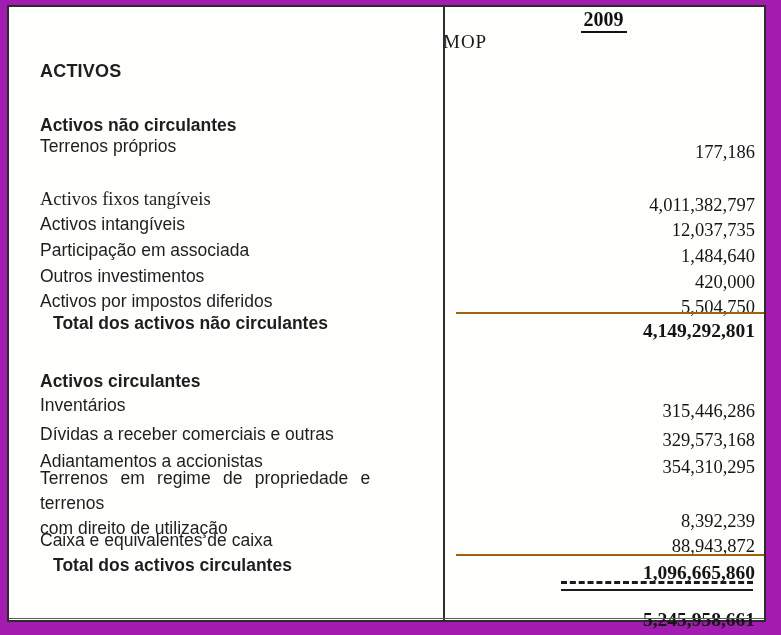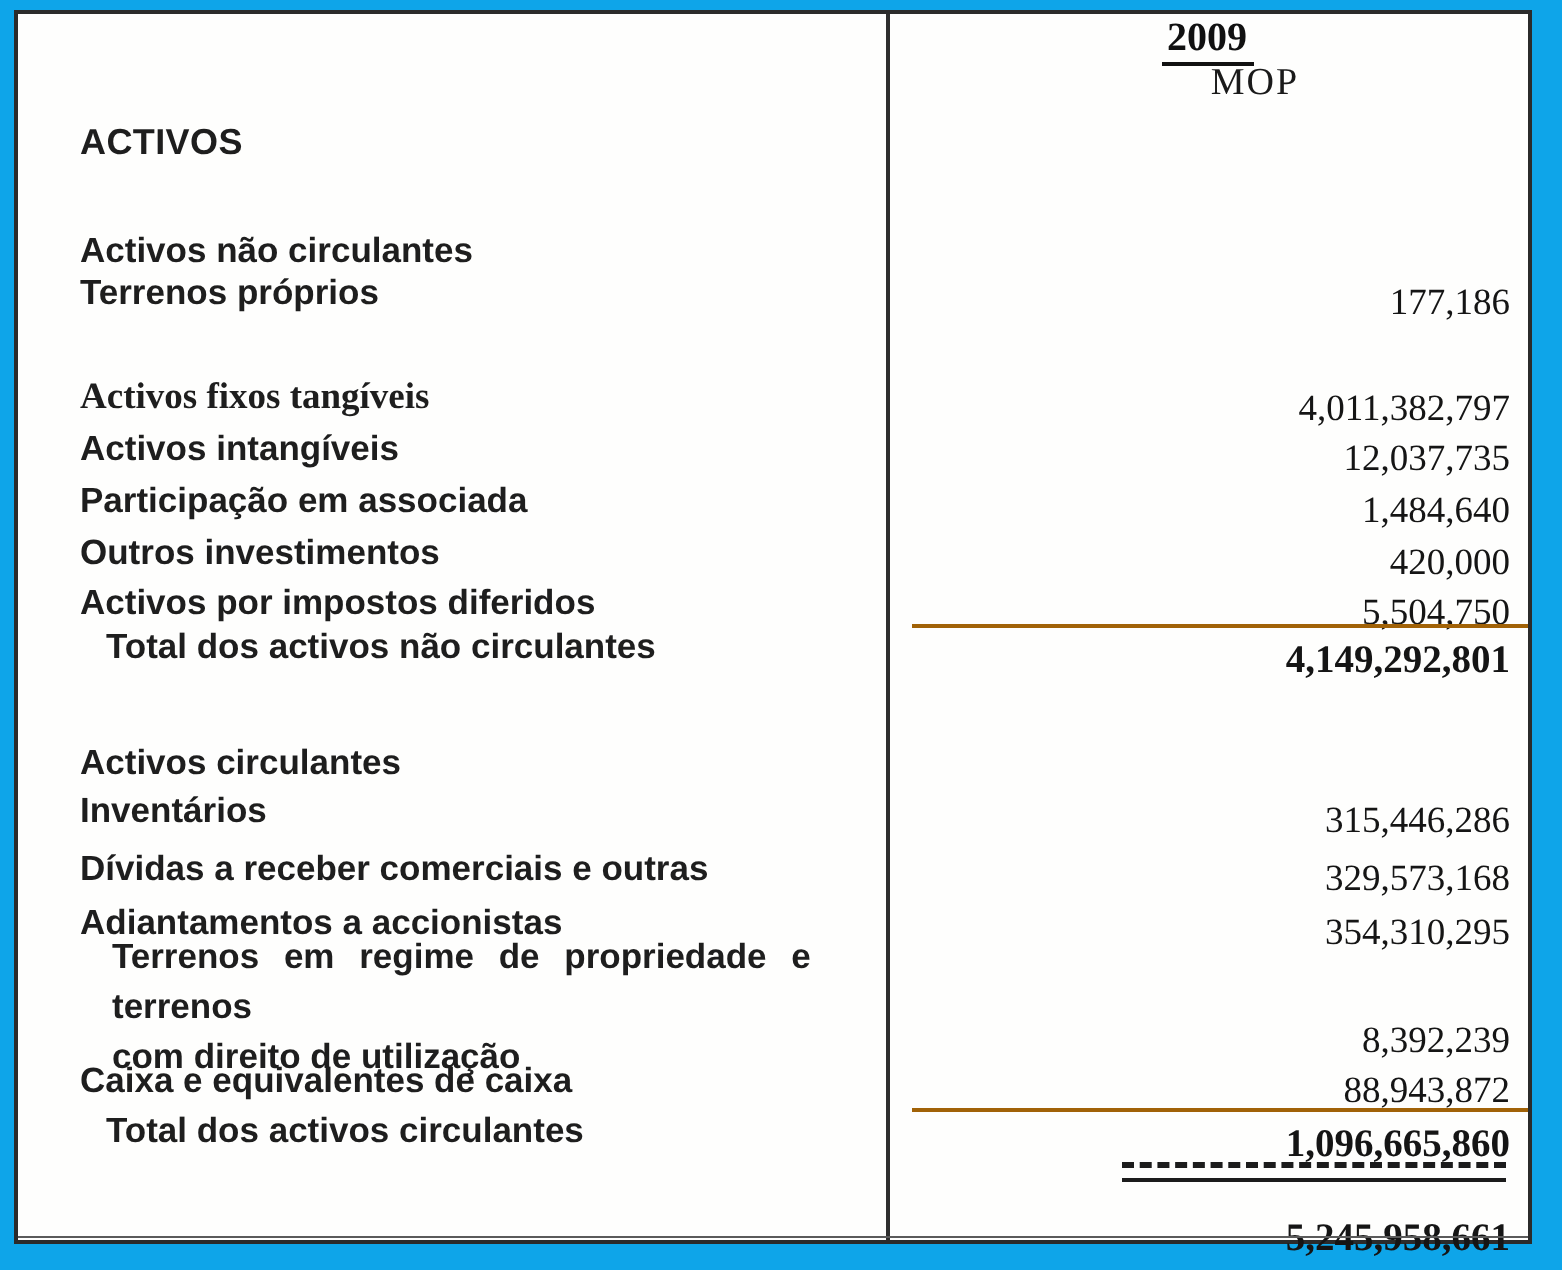--- a/index.html
+++ b/index.html
@@ -6,21 +6,21 @@
   body {
     width: 781px; height: 635px;
     background: #ffffff;
     font-family: "Liberation Sans", sans-serif;
     color: #1b1b1b;
     position: relative;
     overflow: hidden;
   }
   .page {
     position: absolute; left: 0; top: 0; width: 781px; height: 635px;
-    background: #0ea5e9;
+    background: #a21caf;
   }
   .sheet {
     position: absolute; left: 7px; top: 5px;
     width: 759px; height: 617px;
     border: 2px solid #2b2b2b;
     box-sizing: border-box;
     background: #fefefd;
   }
   .vdivider {
     position: absolute; left: 434px; top: 0; bottom: 0; width: 2px;
@@ -31,21 +31,21 @@
     background: #5a5a5a;
   }
   .r {
     position: absolute; left: 0; width: 100%; height: 26px;
     display: flex; align-items: center;
     box-sizing: border-box;
   }
   .lc {
     width: 434px; padding-left: 31px; box-sizing: border-box;
     font-size: 17.5px; line-height: 23px; color: #1e1e1e;
-    white-space: nowrap; overflow: hidden; font-weight: bold;
+    white-space: nowrap; overflow: hidden;
   }
   .vc {
     flex: 1; text-align: right; padding-right: 9px; box-sizing: border-box;
     font-family: "Liberation Serif", serif;
     font-size: 18.5px; line-height: 23px; color: #151515;
     white-space: nowrap;
     margin-top: 12px;
   }
   .bold-sans { font-weight: bold; }
   .serif-label { font-family: "Liberation Serif", serif; font-size: 18.5px; }
@@ -53,27 +53,27 @@
   .total .vc { font-weight: bold; font-size: 19.5px; }
   .tline { border-top: 2px solid #a16207; padding-top: 5px; }
   .pad-top { padding-top: 5px; margin-left: 13px; }
   .year-cell {
     position: absolute; left: 434px; right: 0; text-align: center;
     font-family: "Liberation Serif", serif; font-weight: bold; font-size: 20px;
     line-height: 22px; color: #111;
   }
   .year-cell span { display: inline-block; border-bottom: 2px solid #111; padding: 0 3px 1px 3px; }
   .mop-cell {
-    position: absolute; left: 434px; right: 0; text-align: center;
+    position: absolute; left: 434px; right: 0; text-align: left;
     font-family: "Liberation Serif", serif; font-size: 19px; letter-spacing: 1px;
-    line-height: 22px; color: #1a1a1a; padding-left: 48px;
+    line-height: 22px; color: #1a1a1a;
   }
   .title-cell { font-weight: bold; font-size: 18px; letter-spacing: 0.2px; }
   .justify { word-spacing: 7.5px; }
-  .two-line { height: 52px; padding-left: 16px; }
+  .two-line { height: 52px; }
   .two-line .lc { white-space: normal; line-height: 25px; }
   .two-line .vc { padding-top: 25px; }
   .dash-sep {
     position: absolute; top: 574px; right: 11px; width: 192px; height: 10px;
     border-top: 3px dashed #1c1c1c;
     border-bottom: 2px solid #1c1c1c;
     box-sizing: border-box;
   }
 </style>
 </head>

